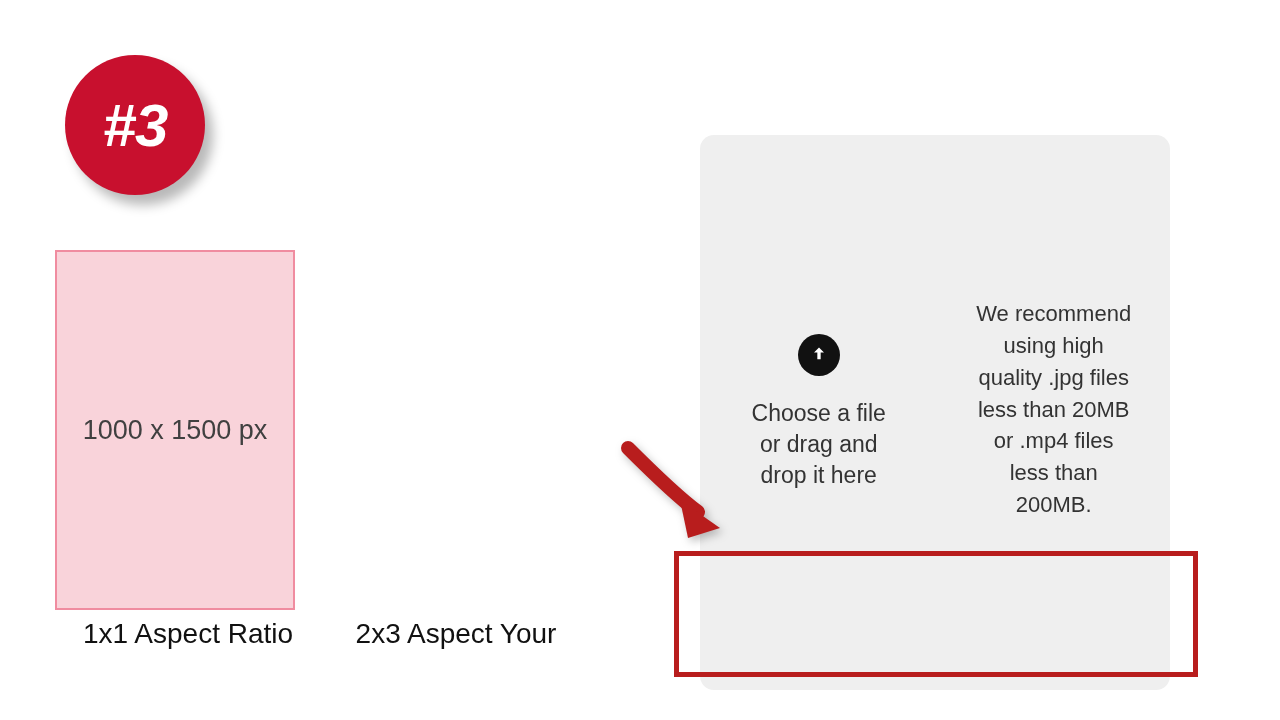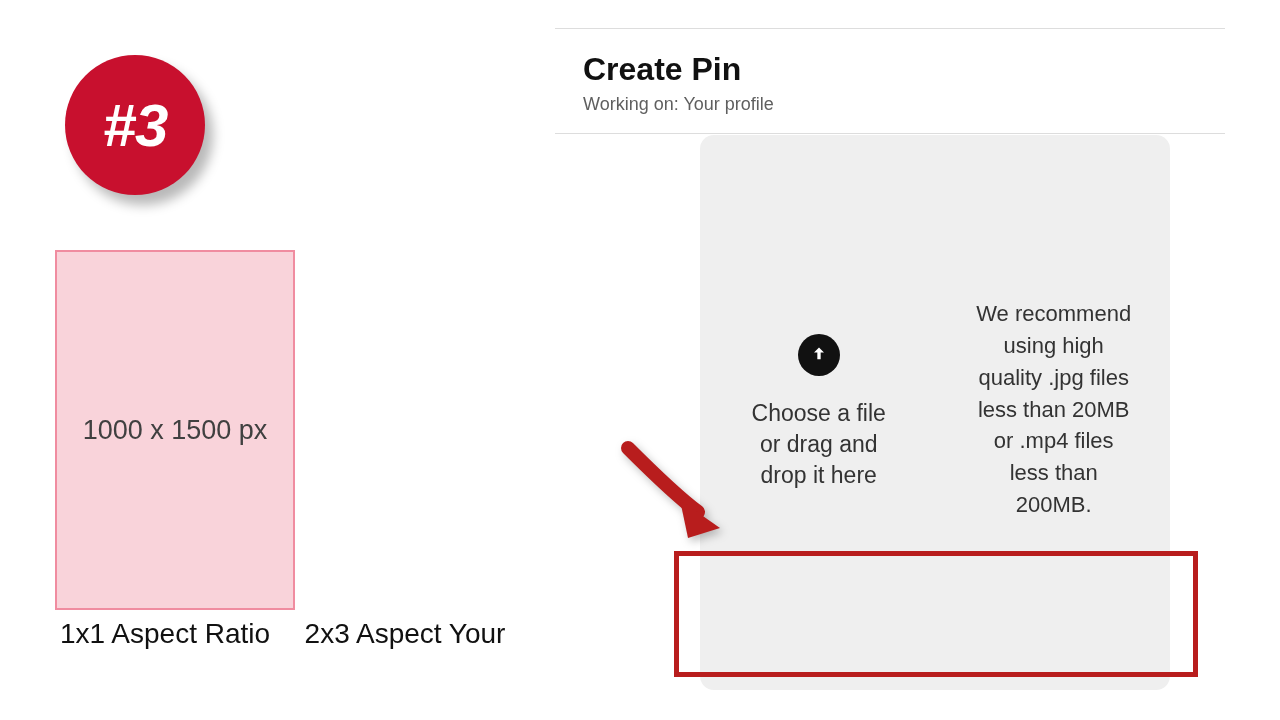--- a/index.html
+++ b/index.html
@@ -27,21 +27,21 @@
   
   .cards { position: absolute; left: 55px; top: 250px; display: flex; gap: 28px; align-items: flex-end; }
   .card {
     background: #f9d3da;
     border: 2px solid #f08ca0;
     display: flex; align-items: center; justify-content: center;
   }
   .card-1x1 { width: 240px; height: 240px; }
   .card-2x3 { width: 240px; height: 360px; }
   .card-dim { font-size: 27px; color: #404040; font-weight: 400; }
-  .card-labels { position: absolute; left: 45px; top: 618px; display: flex; }
+  .card-labels { position: absolute; left: 68px; top: 618px; display: flex; gap: 28px; }
   .card-label { width: 240px; text-align: center; font-size: 28px; color: #111; }
 
   
   .panel {
     position: absolute;
     left: 555px; top: 28px;
     width: 670px;
     border-top: 1px solid #ddd;
     border-bottom: 1px solid #ddd;
     padding: 22px 0 18px 28px;
@@ -107,24 +107,20 @@
   <div class="cards">
     <div class="card card-2x3">
       <span class="card-dim">1000 x 1500 px</span>
     </div>
   </div>
   <div class="card-labels">
     <div class="card-label">1x1 Aspect Ratio</div>
     <div class="card-label">2x3 Aspect Your</div>
   </div>
 
-  <div class="panel">
-    <div class="panel-title">Create Pin</div>
-    <div class="panel-sub">Working on: Your profile</div>
-  </div>
 
   <div class="dropzone">
     <div class="drop-inner">
       <div class="upload-icon">
         <svg viewBox="0 0 24 24">
             <path d="M12 3l6 6h-4v8h-4v-8H6z"></path>
           </svg>
       </div>
       <div class="drop-text">Choose a file or drag and drop it here</div>
     </div>

